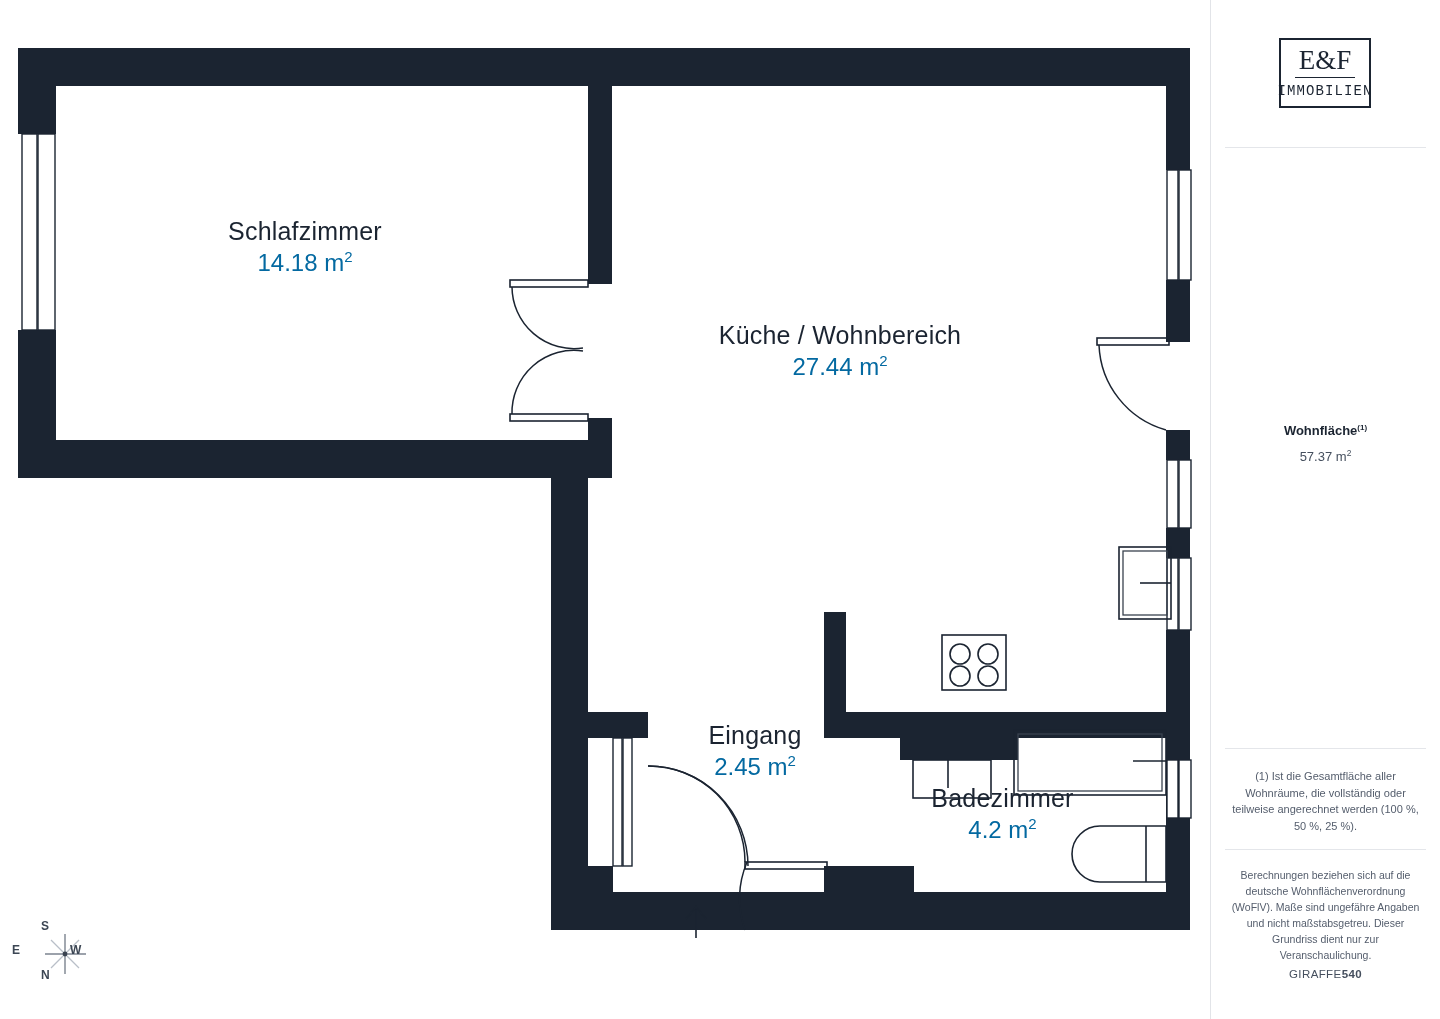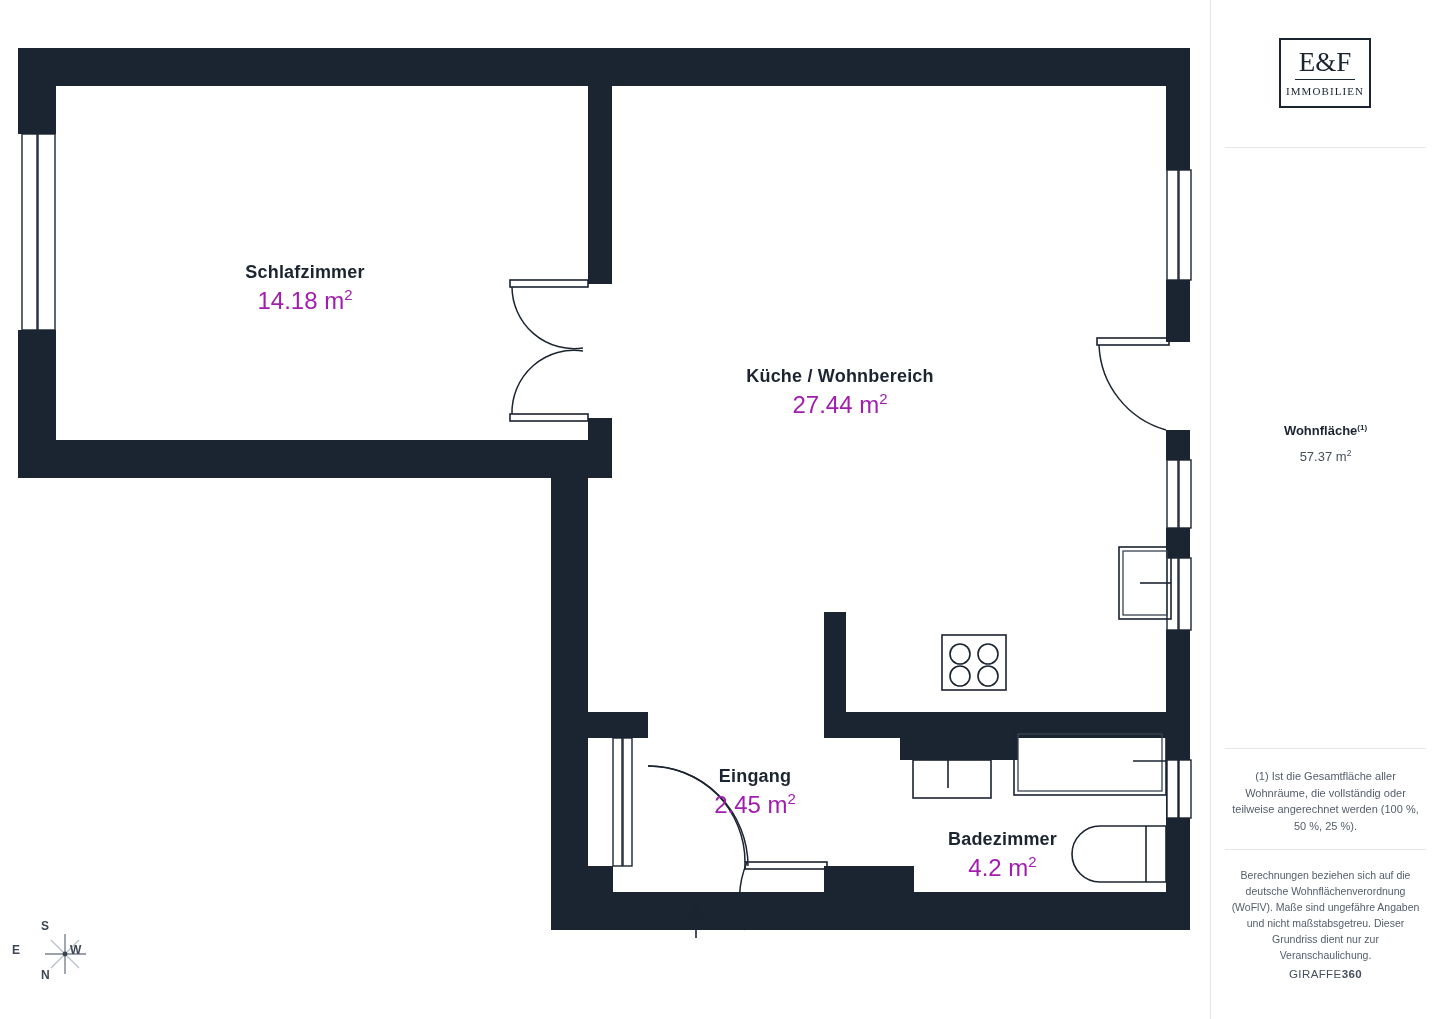--- a/index.html
+++ b/index.html
@@ -6,23 +6,23 @@
   body{width:1440px;height:1019px;overflow:hidden;
        font-family:"Liberation Sans", sans-serif;color:#1c2430;}
   #page{position:relative;width:1440px;height:1019px;background:#fff;}
 
   
   #plan{position:absolute;left:0;top:0;width:1210px;height:1019px;}
   #plan svg{display:block;}
 
   
   .room-label{position:absolute;text-align:center;pointer-events:none;}
-  .room-name{font-weight:bold;font-size:18px;letter-spacing:.2px;color:#1b2431;
-             line-height:1.05;white-space:nowrap;margin-top:45px;}
-  .room-area{font-size:24px;color:#a21caf;line-height:1.25;margin-top:4px;white-space:nowrap;}
+  .room-name{font-weight:normal;font-size:25px;letter-spacing:.2px;color:#1b2431;
+             line-height:1.05;white-space:nowrap;}
+  .room-area{font-size:24px;color:#0369a1;line-height:1.25;margin-top:4px;white-space:nowrap;}
   .room-area sup{font-size:15px;vertical-align:super;}
 
   #lbl-schlaf{left:95px;top:218px;width:420px;}
   #lbl-kueche{left:640px;top:322px;width:400px;}
   #lbl-eingang{left:600px;top:722px;width:310px;text-align:center;}
   #lbl-bad{left:855px;top:785px;width:295px;}
   .compass-letter{position:absolute;font-size:12px;font-weight:bold;color:#3c4654;}
   #cmp-s{left:41px;top:919px;}
   #cmp-n{left:41px;top:968px;}
   #cmp-e{left:12px;top:943px;}
@@ -32,21 +32,21 @@
   #sidebar{position:absolute;left:1210px;top:0;width:230px;height:1019px;
            background:#fff;border-left:1px solid #e2e4e8;box-sizing:border-box;}
   .sb-sec{position:absolute;left:0;width:229px;box-sizing:border-box;text-align:center;}
   .sb-div{position:absolute;left:14px;width:201px;height:1px;background:#e4e6ea;}
 
   #logo-box{position:absolute;left:1279px;top:38px;width:92px;height:70px;
             border:2px solid #1b2431;box-sizing:border-box;
             display:flex;flex-direction:column;align-items:center;justify-content:center;}
   #logo-main{font-family:"Liberation Serif", serif;font-size:27px;line-height:1;
              color:#1b2431;border-bottom:1px solid #1b2431;padding:0 4px 3px 4px;}
-  #logo-sub{font-family:Liberation Serif, serif;font-size:11px;letter-spacing:1.1px;
+  #logo-sub{font-family:Liberation Mono, monospace;font-size:14px;letter-spacing:1.1px;
             color:#1b2431;margin-top:5px;}
 
   #wf-block{left:0;top:423px;}
   #wf-title{font-size:13px;font-weight:bold;color:#1b2431;}
   #wf-title sup{font-size:8px;vertical-align:super;font-weight:bold;}
   #wf-value{font-size:13px;color:#454f5e;margin-top:10px;}
   #wf-value sup{font-size:8.5px;vertical-align:super;}
 
   #foot1{left:0;top:768px;padding:0 18px;font-size:11px;line-height:1.52;color:#545d6c;}
   #foot2{left:0;top:868px;padding:0 16px;font-size:10.5px;line-height:1.52;color:#545d6c;}
@@ -241,21 +241,21 @@
     <div class="sb-div" style="top:748px;"></div>
     <div class="sb-div" style="top:849px;"></div>
 
     <div class="sb-sec" id="wf-block">
       <div id="wf-title"><span>Wohnfläche</span><sup>(1)</sup></div>
       <div id="wf-value"><span>57.37</span> <span>m</span><sup>2</sup></div>
     </div>
 
     <div class="sb-sec" id="foot1">(1) Ist die Gesamtfläche aller Wohnräume, die vollständig oder teilweise angerechnet werden (100 %, 50 %, 25 %).</div>
     <div class="sb-sec" id="foot2">Berechnungen beziehen sich auf die deutsche Wohnflächenverordnung (WoFlV). Maße sind ungefähre Angaben und nicht maßstabsgetreu. Dieser Grundriss dient nur zur Veranschaulichung.</div>
-    <div class="sb-sec" id="brand"><span>GIRAFFE</span><b>360</b></div>
+    <div class="sb-sec" id="brand"><span>GIRAFFE</span><b>540</b></div>
   </div>
 
   <div id="logo-box">
     <div id="logo-main">E&amp;F</div>
     <div id="logo-sub">IMMOBILIEN</div>
   </div>
 
 </div>
 
 </body></html>

